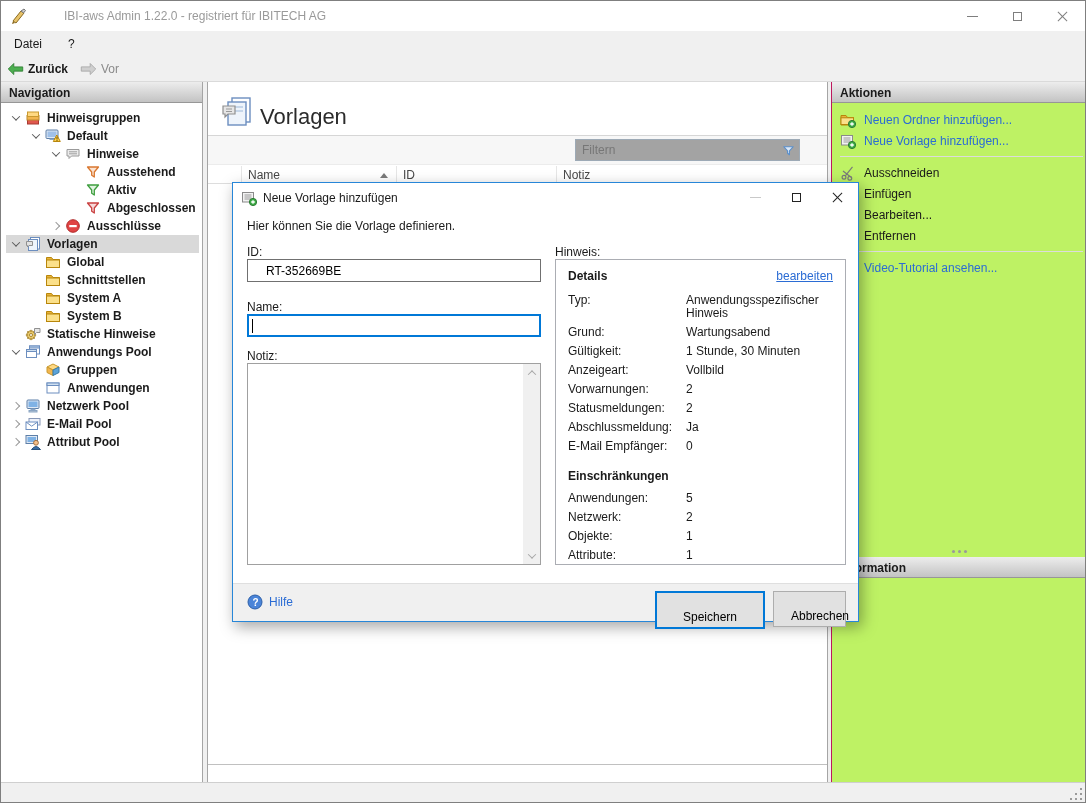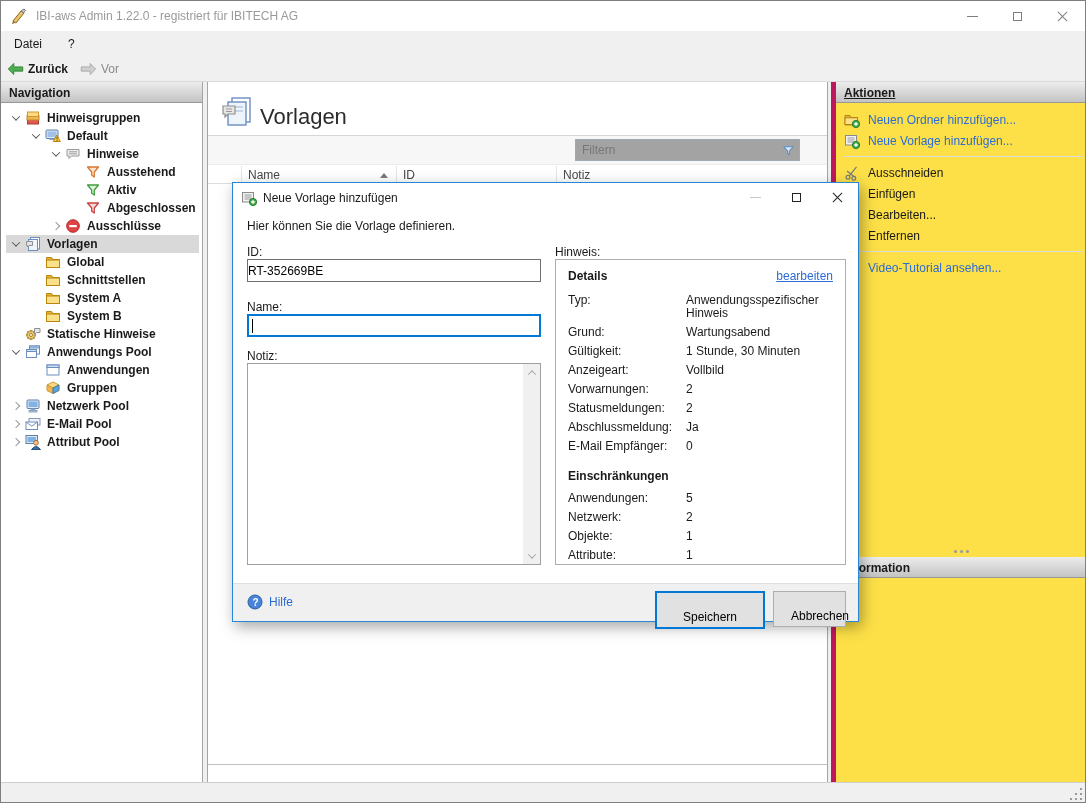--- a/index.html
+++ b/index.html
@@ -1,20 +1,20 @@
 <!DOCTYPE html>
 <html><head>
 <meta charset="utf-8">
 <style>
   html,body{margin:0;padding:0;background:#d4d4d4;}
   *{box-sizing:border-box;}
   #app{position:relative;width:1086px;height:803px;background:#fff;border:1px solid #7f7f7f;
        font-family:"Liberation Sans",sans-serif;font-size:12px;color:#1a1a1a;overflow:hidden;}
   
-  .titlebar{position:absolute;left:0;top:0;right:0;height:30px;background:#fff;display:flex;align-items:center;}
+  .titlebar{position:absolute;left:0;top:0;right:0;height:30px;background:#fff;display:flex;align-items:center;gap:28px;}
   .titlebar .ttext{color:#9a9a9a;margin-left:8px;}
   .appicon{width:18px;height:18px;margin-left:9px;flex:0 0 auto;}
   .winbtns{margin-left:auto;display:flex;height:100%;}
   .winbtn{width:45px;height:100%;display:flex;align-items:center;justify-content:center;color:#7e7e7e;}
   .glyph-min{width:11px;height:1px;background:#7e7e7e;}
   .glyph-max{width:9px;height:9px;border:1px solid #7e7e7e;}
   .glyph-x{position:relative;width:11px;height:11px;}
   .glyph-x::before,.glyph-x::after{content:"";position:absolute;left:-1px;top:5px;width:13px;height:1px;background:#7e7e7e;}
   .glyph-x::before{transform:rotate(45deg);} .glyph-x::after{transform:rotate(-45deg);}
   
@@ -24,21 +24,21 @@
   .tbtn{display:flex;align-items:center;gap:4px;margin-left:6px;}
   .tbtn .lbl-back{font-weight:bold;}
   .tbtn .lbl-fwd{color:#8a8a8a;}
   
   .mainarea{position:absolute;left:0;top:81px;right:0;height:700px;background:#f0f0f0;}
   .panelhdr{height:21px;background:linear-gradient(#ededed,#c3c3c3);border-bottom:1px solid #979797;
             font-weight:bold;padding:4px 8px 0 8px;}
   .navpanel{position:absolute;left:0;top:0;width:202px;height:100%;background:#fff;border-right:1px solid #a5a5a5;}
   .centerpanel{position:absolute;left:206px;top:0;width:621px;height:100%;background:#fff;
                border-left:1px solid #a5a5a5;border-right:1px solid #a5a5a5;}
-  .rightpanel{position:absolute;left:830px;top:0;width:256px;height:100%;background:#fde047;border-left:5px solid #be185d;text-decoration:underline;}
+  .rightpanel{position:absolute;left:830px;top:0;width:256px;height:100%;background:#bef264;border-left:1px solid #be185d;}
   
   .tree{position:absolute;left:0;right:0;top:27px;}
   .trow{height:18px;display:flex;align-items:center;padding-left:calc(8px + var(--lvl)*20px);white-space:nowrap;font-weight:bold;}
   .trow.sel{background:#d9d9d9;margin:0 3px 0 5px;padding-left:calc(3px + var(--lvl)*20px);}
   .chev{width:14px;flex:0 0 14px;display:flex;align-items:center;justify-content:center;}
   .chev i{display:block;width:6px;height:6px;border-right:1.6px solid #5a5a5a;border-bottom:1.6px solid #5a5a5a;}
   .chev.down i{transform:rotate(45deg) translate(-1px,-1px);}
   .chev.right i{transform:rotate(-45deg);border-color:#9a9a9a;}
   .ic{width:17px;height:16px;flex:0 0 17px;margin:0 3px 0 2px;}
   .ic svg{width:16px;height:16px;display:block;}
@@ -80,21 +80,21 @@
           border:1px solid #2786d8;box-shadow:3px 5px 14px rgba(0,0,0,.35);z-index:10;}
   .dtitle{position:absolute;left:0;right:0;top:0;height:29px;display:flex;align-items:center;}
   .dtitle .dic{width:16px;height:16px;margin:0 6px 0 8px;}
   .dwinbtns{margin-left:auto;display:flex;height:100%;}
   .dwinbtn{width:41px;height:100%;display:flex;align-items:center;justify-content:center;color:#222;}
   .glyph-min.dis{background:#c9c9c9;}
   .glyph-max.d{border-color:#222;}
   .glyph-x.d::before,.glyph-x.d::after{background:#222;}
   .ddesc{position:absolute;left:14px;top:36px;}
   .fldlabel{position:absolute;left:14px;}
-  .dinput{position:absolute;left:14px;width:294px;height:23px;border:1px solid #707070;font:inherit;padding:2px 0;outline:none;}
+  .dinput{position:absolute;left:14px;width:294px;height:23px;border:1px solid #707070;font:inherit;padding:2px 18px;outline:none;}
   .dinput.focus{border:1px solid #0078d7;box-shadow:0 0 0 1px #0078d7 inset;}
   .caret{position:absolute;left:19px;top:136px;width:1px;height:14px;background:#000;z-index:2;}
   .notiz{position:absolute;left:14px;top:180px;width:294px;height:202px;border:1px solid #a0a0a0;background:#fff;}
   .notiz textarea{position:absolute;left:0;top:0;right:17px;bottom:0;border:none;resize:none;outline:none;font:inherit;width:275px;height:200px;}
   .vsb{position:absolute;right:0;top:0;width:17px;bottom:0;background:#f0f0f0;}
   .sbbtn{position:absolute;left:0;width:17px;height:17px;display:flex;align-items:center;justify-content:center;}
   .sbbtn i{width:6px;height:6px;border-right:1.4px solid #a6a6a6;border-bottom:1.4px solid #a6a6a6;}
   .sbbtn.up{top:0;} .sbbtn.up i{transform:rotate(-135deg) translate(-1px,-1px);}
   .sbbtn.dn{bottom:0;} .sbbtn.dn i{transform:rotate(45deg) translate(-1px,-1px);}
   .detbox{position:absolute;left:322px;top:76px;width:291px;height:306px;border:1px solid #abadb3;padding:9px 12px;overflow:hidden;}
@@ -332,37 +332,37 @@
                 <rect x="1.5" y="5.5" width="10" height="2" fill="#cfe0f1" stroke="#6c8ebf"></rect>
               </svg>
             </span>
           <span class="tlabel">Anwendungs Pool</span>
         </div>
 
         <div class="trow" style="--lvl:1">
           <span class="chev"></span>
           <span class="ic">
               <svg viewBox="0 0 16 16">
-                <rect x="2" y="3" width="12" height="10" fill="#fff" stroke="#6c8ebf"></rect>
-                <rect x="2" y="3" width="12" height="2.5" fill="#cfe0f1" stroke="#6c8ebf"></rect>
-              </svg>
-            </span>
-          <span class="tlabel">Anwendungen</span>
-        </div>
-
-        <div class="trow" style="--lvl:1">
-          <span class="chev"></span>
-          <span class="ic">
-              <svg viewBox="0 0 16 16">
                 <path d="M8 2 L14 5 L8 8 L2 5 Z" fill="#ffd983" stroke="#c9992f"></path>
                 <path d="M2 5 v5.5 l6 3 v-5.5 z" fill="#f2b64f" stroke="#c9992f"></path>
                 <path d="M14 5 v5.5 l-6 3 v-5.5 z" fill="#5ba3d9" stroke="#3a7ca8"></path>
               </svg>
             </span>
           <span class="tlabel">Gruppen</span>
+        </div>
+
+        <div class="trow" style="--lvl:1">
+          <span class="chev"></span>
+          <span class="ic">
+              <svg viewBox="0 0 16 16">
+                <rect x="2" y="3" width="12" height="10" fill="#fff" stroke="#6c8ebf"></rect>
+                <rect x="2" y="3" width="12" height="2.5" fill="#cfe0f1" stroke="#6c8ebf"></rect>
+              </svg>
+            </span>
+          <span class="tlabel">Anwendungen</span>
         </div>
 
         <div class="trow" style="--lvl:0">
           <span class="chev right">
               <i></i>
             </span>
           <span class="ic">
               <svg viewBox="0 0 16 16">
                 <rect x="2" y="2" width="12" height="8.5" rx="1" fill="#dfe9f5" stroke="#5d7fa8"></rect>
                 <rect x="3.5" y="3.5" width="9" height="5.5" fill="#7fb2e5"></rect>

